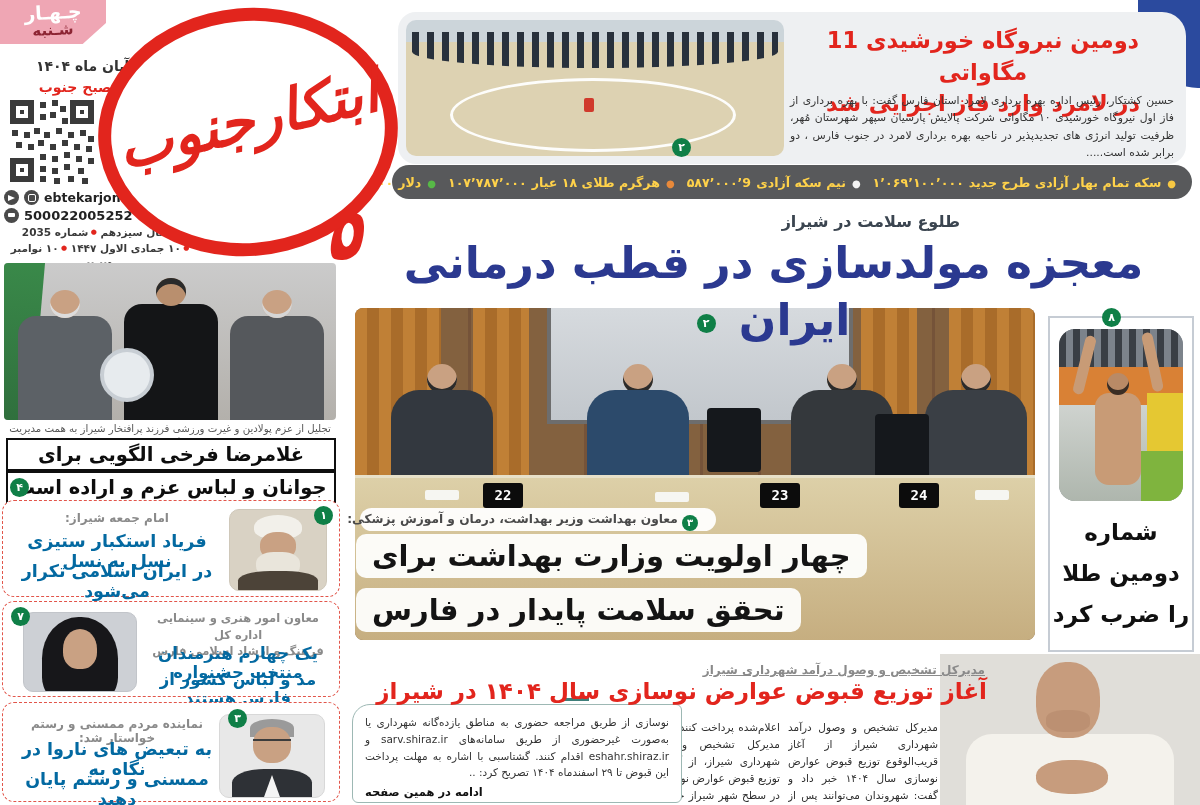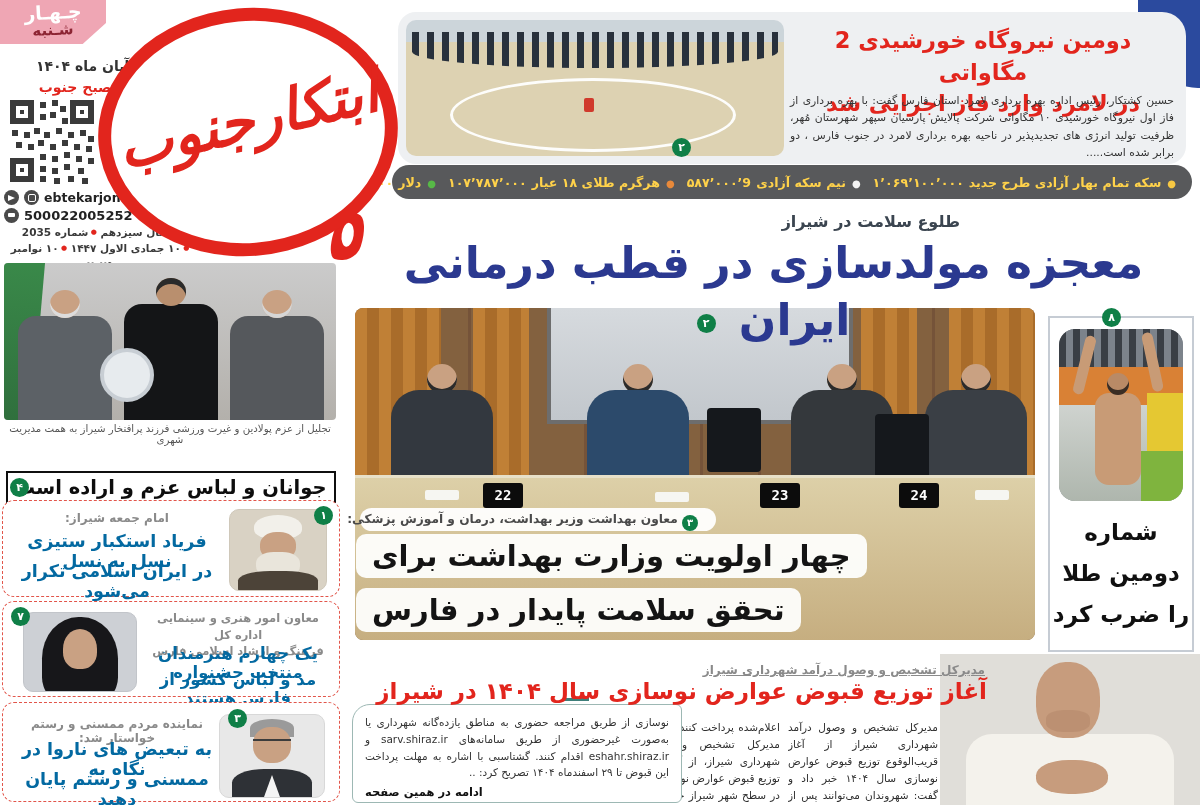--- a/index.html
+++ b/index.html
@@ -294,21 +294,21 @@
   <div class="abs red-swoosh"></div>
 
   <div class="abs blue-corner"></div>
   <div class="abs solar">
     <div class="solar-photo">
       <div class="sp-people"></div>
       <div class="sp-circle"></div>
       <div class="sp-flag"></div>
     </div>
     <div class="solar-title">
-      <div>دومین نیروگاه خورشیدی 2 مگاواتی</div>
+      <div>دومین نیروگاه خورشیدی 11 مگاواتی</div>
       <div>در لامرد وارد فاز اجرایی شد</div>
     </div>
     <div class="solar-body">حسین کشتکار، رئیس اداره بهره برداری لامرد استان فارس گفت: با بهره برداری از فاز اول نیروگاه خورشیدی ۱۰ مگاواتی شرکت پالایش پارسیان سپهر شهرستان مُهر، ظرفیت تولید انرژی های تجدیدپذیر در ناحیه بهره برداری لامرد در جنوب فارس ، دو برابر شده است.....</div>
     <div class="ref-abs" style="left:274px;top:126px;">۲</div>
   </div>
 
   <div class="abs ticker">
     <span class="t-item t0"><span>سکه تمام بهار آزادی طرح جدید</span><span class="t-val">۱٬۰۶۹٬۱۰۰٬۰۰۰</span></span>
     <span class="t-item t1"><span>نیم سکه آزادی</span><span class="t-val">۵۸۷٬۰۰۰٬9</span></span>
     <span class="t-item t2"><span>هرگرم طلای ۱۸ عیار</span><span class="t-val">۱۰۷٬۷۸۷٬۰۰۰</span></span>
@@ -323,20 +323,21 @@
   </div>
 
   <div class="abs wrestler-photo">
     <div class="wp-flag"></div>
     <div class="wp-man wp-m1"></div>
     <div class="wp-man wp-m2"></div>
     <div class="wp-man wp-m3"></div>
     <div class="wp-trophy"></div>
   </div>
   <div class="abs wrestler-caption">تجلیل از عزم پولادین و غیرت ورزشی فرزند پرافتخار شیراز به همت مدیریت شهری</div>
+  <div class="abs box-title wt1">غلامرضا فرخی الگویی برای</div>
   <div class="abs box-title wt2">جوانان و لباس عزم و اراده است</div>
   <div class="ref-abs" style="left:10px;top:478px;">۴</div>
 
   <div class="abs card card-imam">
     <div class="ref-abs" style="right:6px;top:5px;">۱</div>
     <div class="imam-photo">
       <div class="turban"></div>
       <div class="face imam-face"></div>
       <div class="imam-beard"></div>
       <div class="imam-robe"></div>

